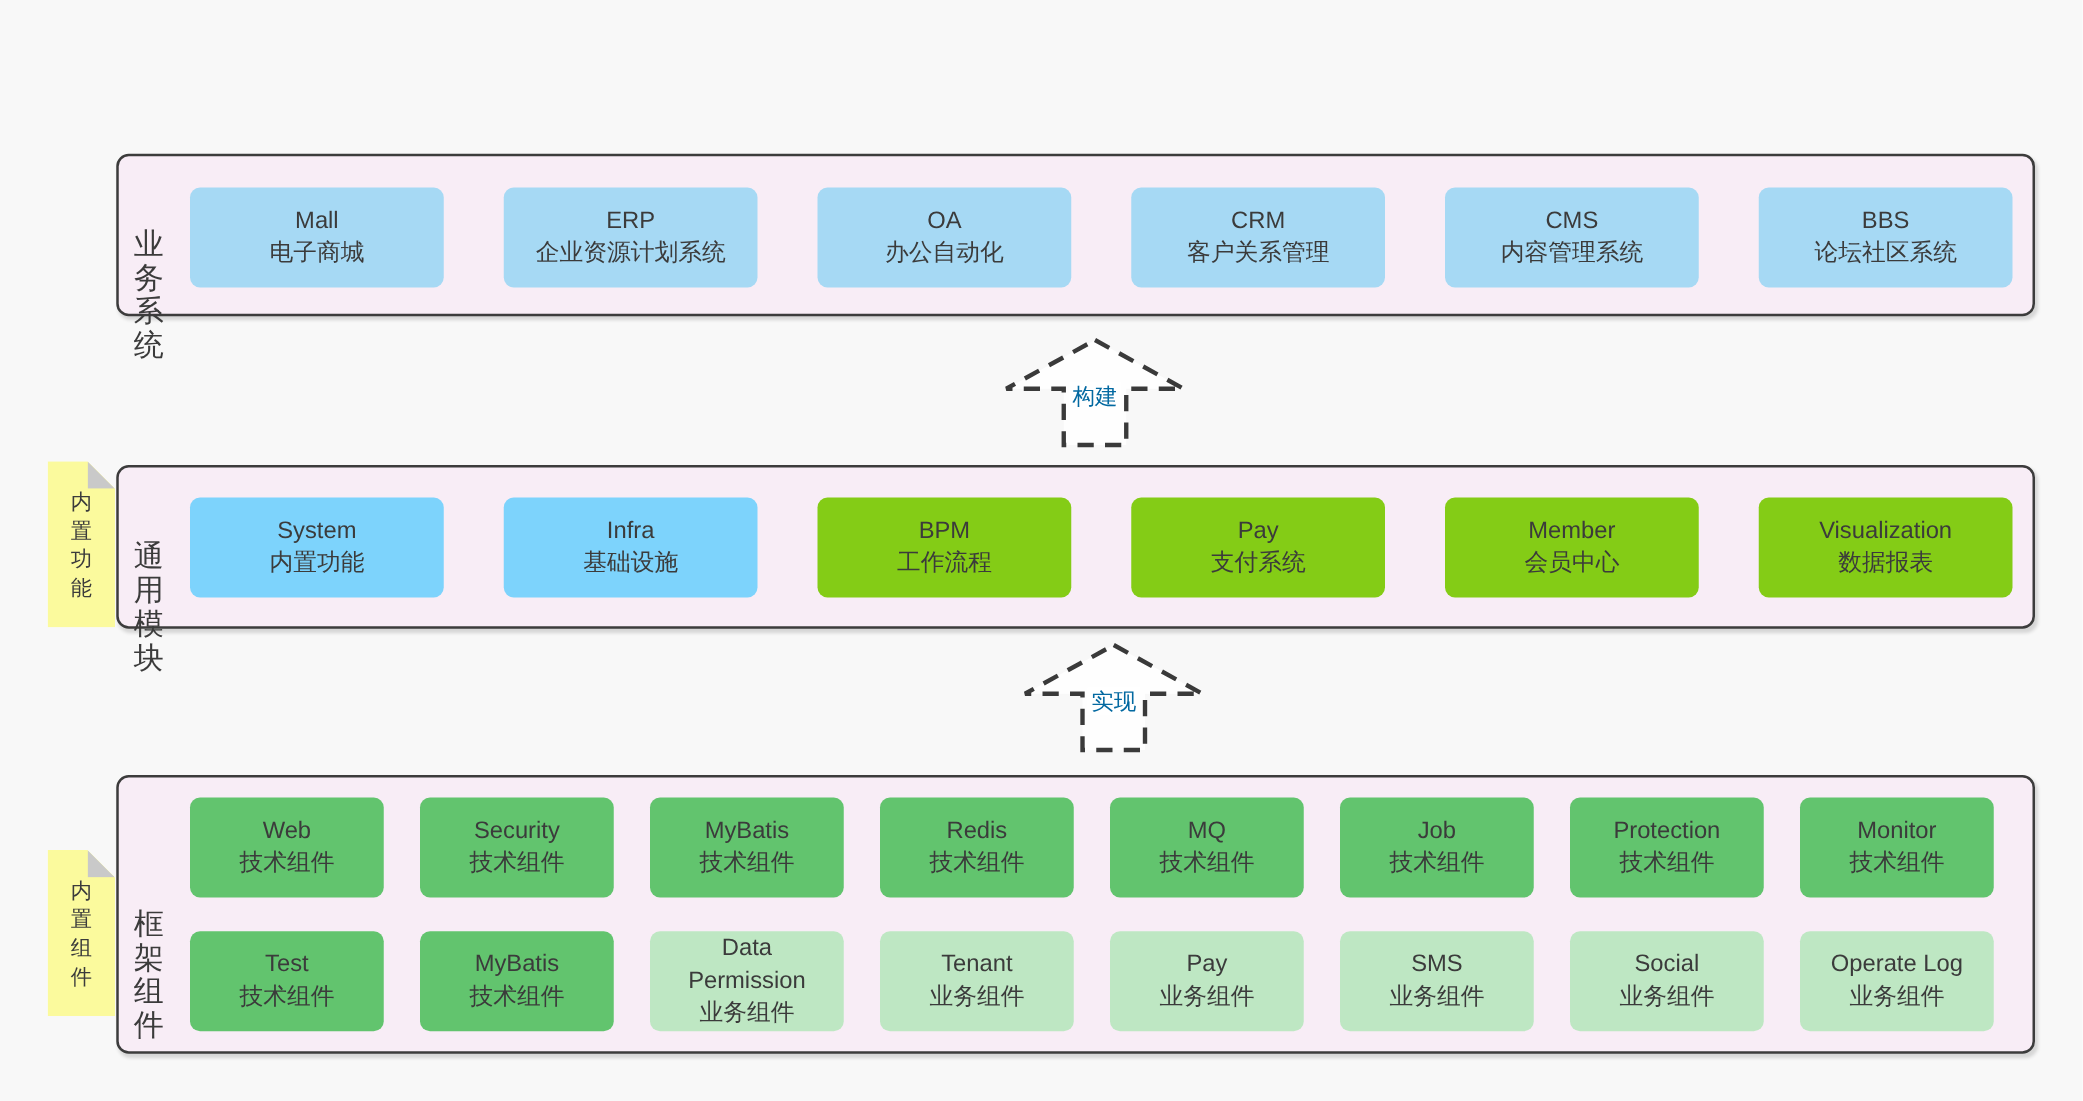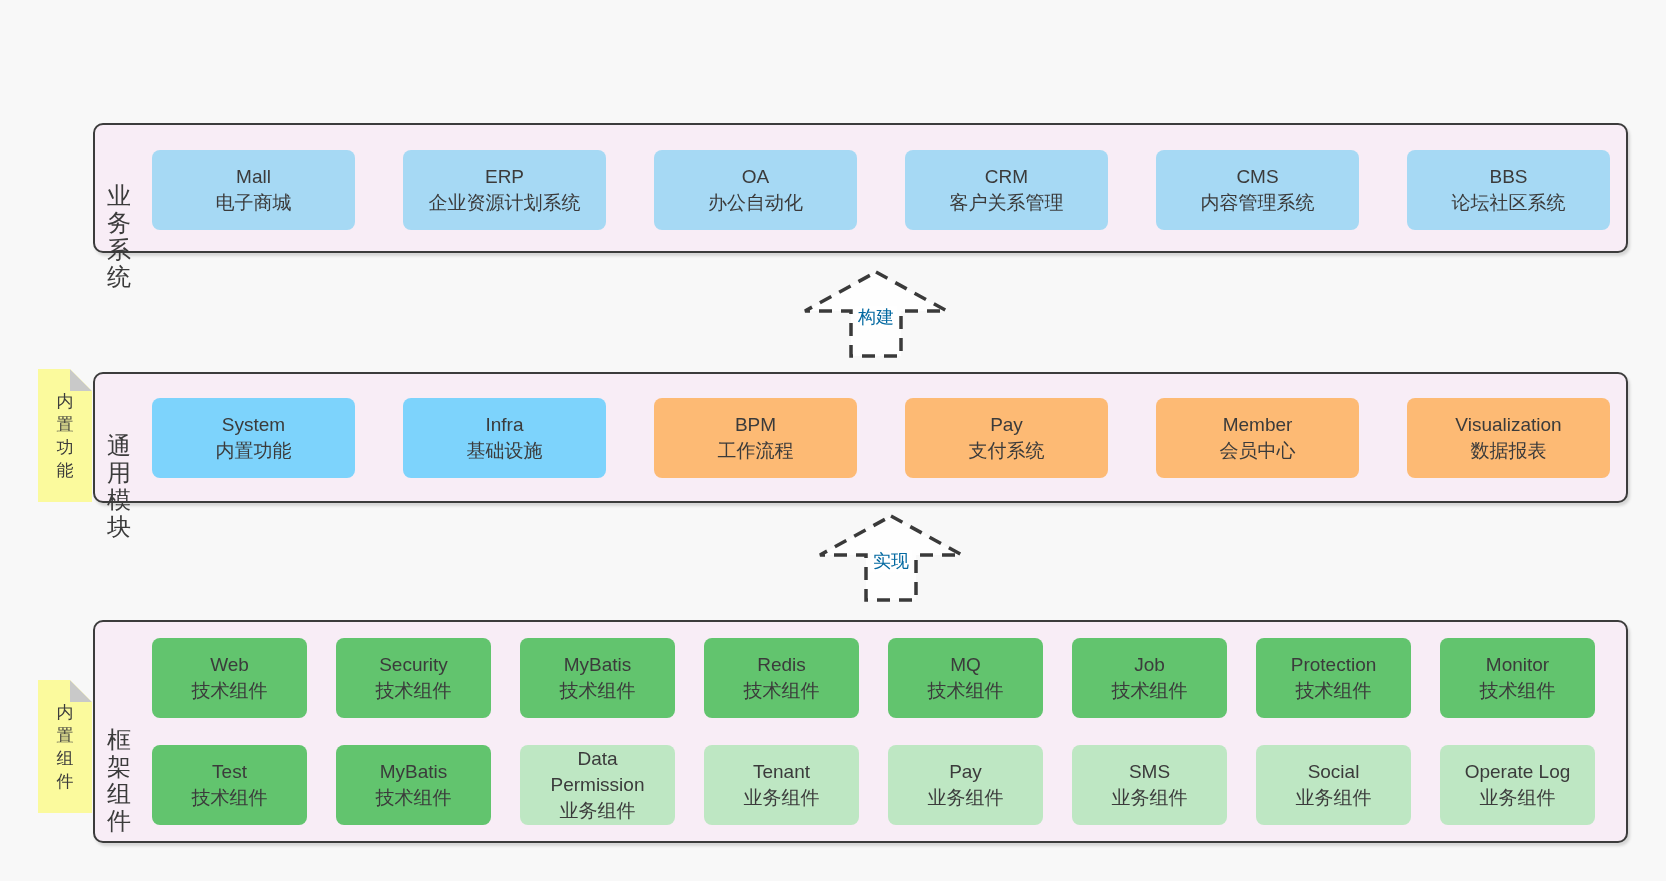--- a/index.html
+++ b/index.html
@@ -28,21 +28,21 @@
   #layer3 .boxrow.row-a { top:16px; }
   #layer3 .boxrow.row-b { top:123px; }
   #layer3 .box { width:155px; height:80px; }
   .box {
     border-radius:8px; display:flex; flex-direction:column;
     align-items:center; justify-content:center; text-align:center;
     font-size:19px; line-height:26px; flex:none;
   }
   .blue   { background:#a6d9f4; }
   .red    { background:#7dd3fc; }
-  .pink   { background:#fdba74; }
+  .pink   { background:#84cc16; }
   .green  { background:#62c46e; }
   .lgreen { background:#bee7c3; }
   .box.wrap .en { max-width:112px; }
   .tab {
     position:absolute; left:38px; width:54px; height:133px; background:#fbfa9d;
     clip-path:polygon(0 0, calc(100% - 22px) 0, 100% 22px, 100% 100%, 0 100%);
     display:flex; align-items:center; justify-content:center;
   }
   #tab-features  { top:369px; }
   #tab-components{ top:680px; }

